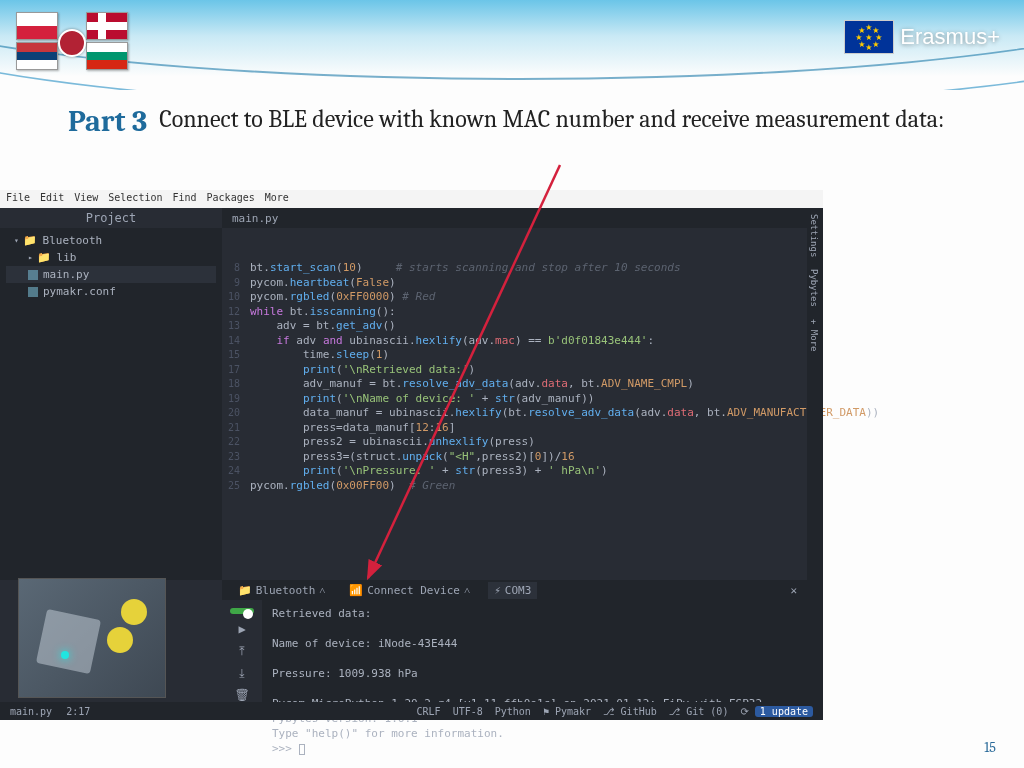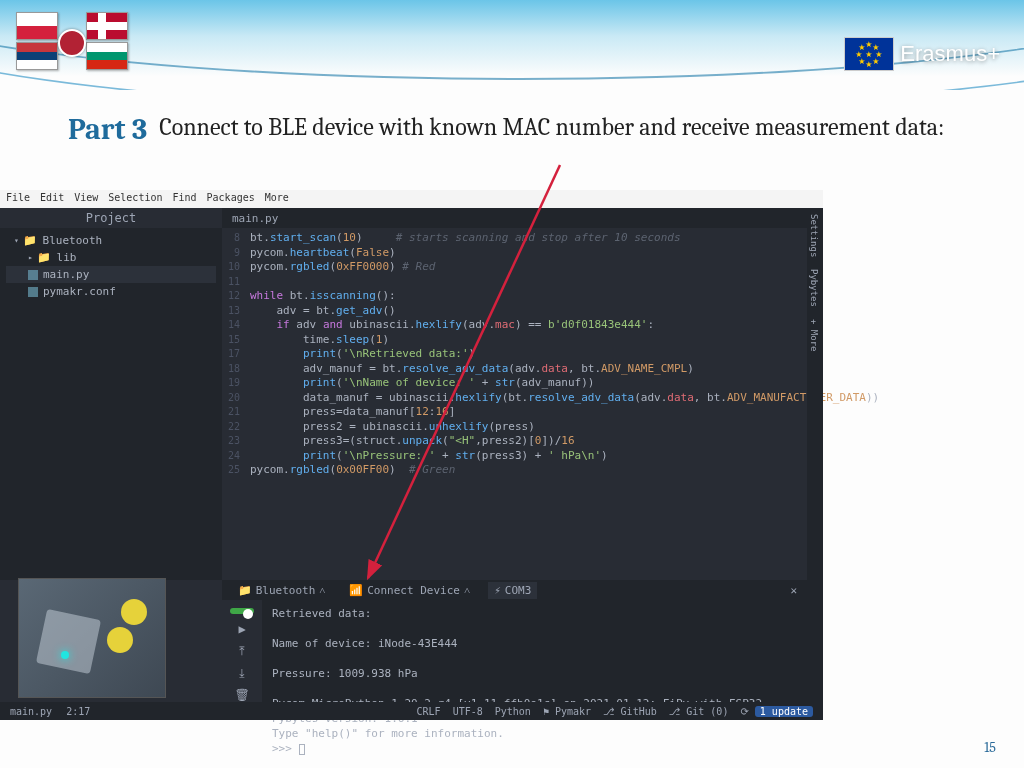--- a/index.html
+++ b/index.html
@@ -12,43 +12,43 @@
 .wave.w3 { top:-60px; left:-140px; border-color:#52b2de; }
 
 .flags { position:absolute; top:12px; left:16px; width:112px; height:58px; }
 .flag { position:absolute; width:42px; height:28px; border:1px solid #999; box-shadow:1px 1px 2px rgba(0,0,0,.3); display:flex; flex-direction:column; }
 .flag.pl { top:0; left:0; } .flag.pl div { flex:1; } .flag.pl .a{background:#fff;} .flag.pl .b{background:#d4213d;}
 .flag.no { top:0; right:0; background:#ba0c2f; } .flag.no::before{content:"";position:absolute;left:11px;top:0;width:8px;height:100%;background:#fff;} .flag.no::after{content:"";position:absolute;top:9px;left:0;width:100%;height:8px;background:#fff;}
 .flag.rs { bottom:0; left:0; } .flag.rs div{flex:1;} .flag.rs .a{background:#c6363c;} .flag.rs .b{background:#0c4076;} .flag.rs .c{background:#fff;}
 .flag.bg { bottom:0; right:0; } .flag.bg div{flex:1;} .flag.bg .a{background:#fff;} .flag.bg .b{background:#00966e;} .flag.bg .c{background:#d62612;}
 .badge { position:absolute; top:17px; left:42px; width:28px; height:28px; border-radius:50%; background:#b22234; border:2px solid #fff; box-shadow:0 0 3px rgba(0,0,0,.4); }
 
-.eu { position:absolute; top:20px; right:24px; display:flex; align-items:center; gap:6px;margin-top:17px; }
+.eu { position:absolute; top:20px; right:24px; display:flex; align-items:center; gap:6px; }
 .euflag { width:50px; height:34px; background:#003399; position:relative; border:1px solid #ccc; }
 .euflag::after { content:"★"; position:absolute; font-size:8px; color:#fc0; top:12px; left:20px; text-shadow:0 -10px 0 #fc0,0 10px 0 #fc0,-10px 0 0 #fc0,10px 0 0 #fc0,-7px -7px 0 #fc0,7px -7px 0 #fc0,-7px 7px 0 #fc0,7px 7px 0 #fc0; }
 .eutext { font-family:Arial; color:#fff; font-size:22px; text-shadow:0 1px 4px rgba(0,0,0,.4); }
 
-.title { position:absolute; top:112px; left:68px; display:flex; gap:12px; align-items:flex-start; }
+.title { position:absolute; top:104px; left:68px; display:flex; gap:12px; align-items:flex-start; }
 .part { color:#1f6b9c; font-weight:bold; font-size:30px; font-family:'Cambria',Georgia,serif; }
 .desc { color:#222; font-size:24px; font-family:'Cambria',Georgia,serif; max-width:800px; line-height:1.25; }
 
 .ide { position:absolute; top:190px; left:0; width:823px; height:530px; background:#282c34; font-family:Consolas,monospace; font-size:11px; color:#abb2bf; }
 .menubar { background:#f4f4f4; color:#333; height:18px; padding:2px 6px; font-size:10px; display:flex; gap:10px; }
 .sidebar { position:absolute; top:18px; left:0; width:222px; height:372px; background:#21252b; }
 .projlabel { text-align:center; padding:3px 0; font-size:12px; color:#9da5b4; background:#282c34; }
 .tree { padding:4px 6px; font-size:11px; }
 .tree .it { padding:2px 0 2px 8px; display:flex; align-items:center; gap:5px; }
 .tree .it.sel { background:#2c313a; }
 .tree .fold::before { content:"▾"; font-size:8px; color:#9da5b4; }
 .tree .foldc::before { content:"▸"; font-size:8px; color:#9da5b4; }
 .tree .ficon { width:10px; height:10px; background:#6a9fb5; opacity:.7; }
 
 .editor { position:absolute; top:18px; left:222px; right:16px; height:372px; background:#282c34; }
 .tab { background:#21252b; height:20px; display:flex; align-items:center; padding:0 10px; font-size:11px; color:#9da5b4; }
-.code { position:relative; padding:3px 0; line-height:14.5px; }
+.code { position:relative; padding:3px 0; line-height:14.5px;margin-top:30px; }
 .ln { display:inline-block; width:28px; text-align:right; color:#4b5263; padding-right:10px; font-size:10px; user-select:none; }
 .row { white-space:pre; }
 .kw { color:#c678dd; } .fn { color:#61afef; } .str { color:#98c379; } .num { color:#d19a66; } .cm { color:#5c6370; font-style:italic; } .var { color:#e06c75; } .con { color:#d19a66; }
 
 .thumb { position:absolute; left:18px; top:388px; width:148px; height:120px; background:linear-gradient(135deg,#5a6875 0%,#3e4853 100%); border:1px solid #555; }
 .thumb::before { content:""; position:absolute; top:35px; left:22px; width:55px; height:55px; background:rgba(200,210,220,.5); border-radius:4px; transform:rotate(12deg); }
 .thumb::after { content:""; position:absolute; top:20px; right:18px; width:26px; height:26px; border-radius:50%; background:#e6d23a; box-shadow:-14px 28px 0 #e6d23a; }
 .thumb .led { position:absolute; top:72px; left:42px; width:8px; height:8px; border-radius:50%; background:#21e5e0; box-shadow:0 0 8px #21e5e0; }
 
 .termtabs { position:absolute; top:390px; left:222px; right:16px; height:20px; background:#21252b; display:flex; align-items:center; gap:12px; padding:0 10px; font-size:11px; color:#9da5b4; }
@@ -139,21 +139,20 @@
   </div>
 
   <div class="editor">
     <div class="tab">
         <span>main.py</span>
       </div>
     <div class="code" id="codebody">
         <div class="row"><span class="ln">8</span>bt.<span class="fn">start_scan</span>(<span class="num">10</span>)     <span class="cm"># starts scanning and stop after 10 seconds</span></div>
         <div class="row"><span class="ln">9</span>pycom.<span class="fn">heartbeat</span>(<span class="con">False</span>)</div>
         <div class="row"><span class="ln">10</span>pycom.<span class="fn">rgbled</span>(<span class="num">0xFF0000</span>) <span class="cm"># Red</span></div>
-        <div class="row"><span class="ln">11</span></div>
         <div class="row"><span class="ln">12</span><span class="kw">while</span> bt.<span class="fn">isscanning</span>():</div>
         <div class="row"><span class="ln">13</span>    adv = bt.<span class="fn">get_adv</span>()</div>
         <div class="row"><span class="ln">14</span>    <span class="kw">if</span> adv <span class="kw">and</span> ubinascii.<span class="fn">hexlify</span>(adv.<span class="var">mac</span>) == <span class="str">b'd0f01843e444'</span>:</div>
         <div class="row"><span class="ln">15</span>        time.<span class="fn">sleep</span>(<span class="num">1</span>)</div>
         <div class="row"><span class="ln">17</span>        <span class="fn">print</span>(<span class="str">'\nRetrieved data:'</span>)</div>
         <div class="row"><span class="ln">18</span>        adv_manuf = bt.<span class="fn">resolve_adv_data</span>(adv.<span class="var">data</span>, bt.<span class="con">ADV_NAME_CMPL</span>)</div>
         <div class="row"><span class="ln">19</span>        <span class="fn">print</span>(<span class="str">'\nName of device: '</span> + <span class="fn">str</span>(adv_manuf))</div>
         <div class="row"><span class="ln">20</span>        data_manuf = ubinascii.<span class="fn">hexlify</span>(bt.<span class="fn">resolve_adv_data</span>(adv.<span class="var">data</span>, bt.<span class="con">ADV_MANUFACTURER_DATA</span>))</div>
         <div class="row"><span class="ln">21</span>        press=data_manuf[<span class="num">12</span>:<span class="num">16</span>]</div>
         <div class="row"><span class="ln">22</span>        press2 = ubinascii.<span class="fn">unhexlify</span>(press)</div>

